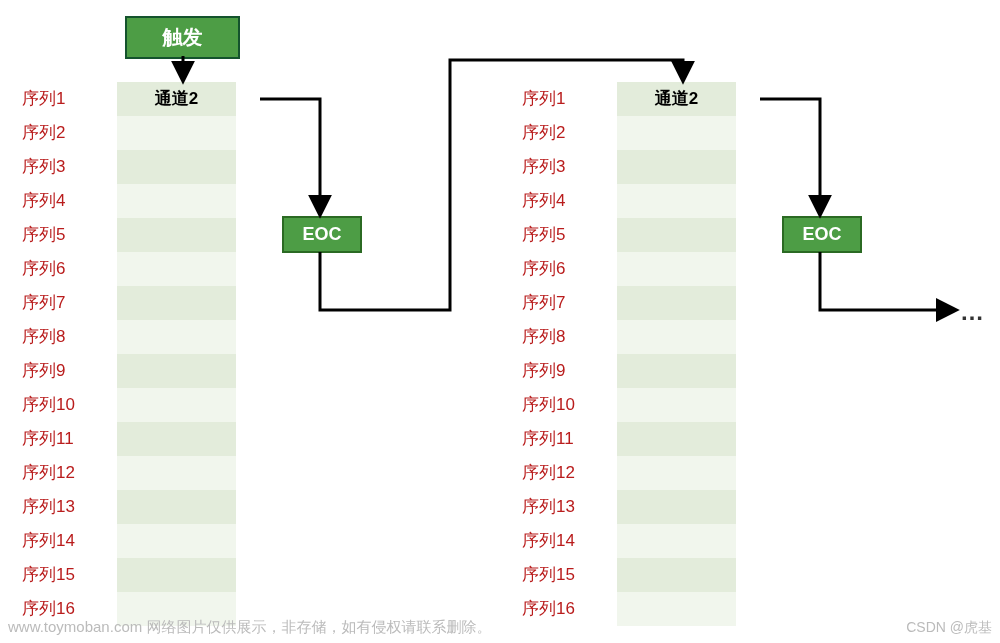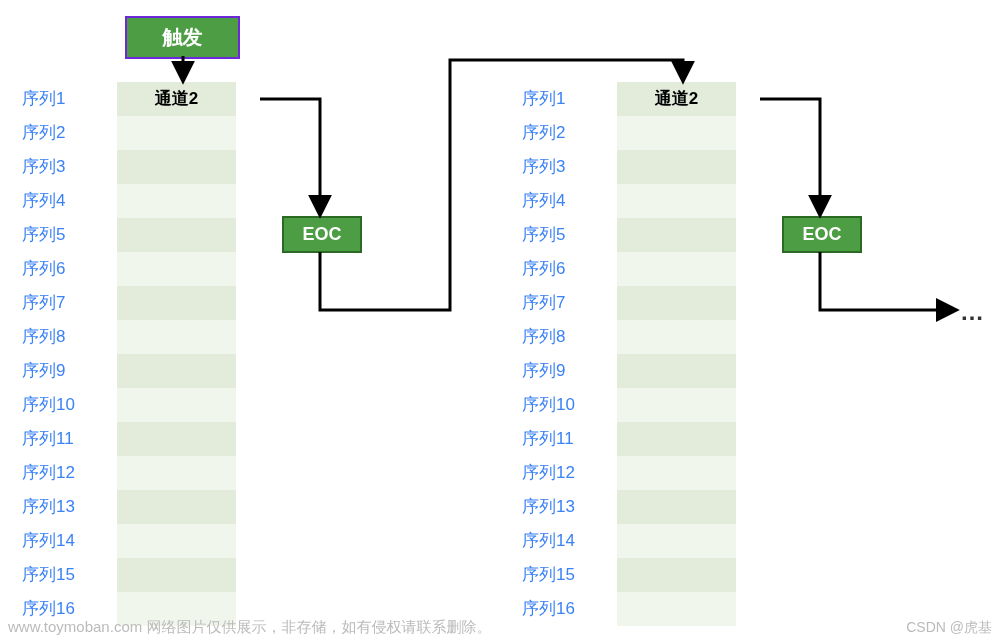--- a/index.html
+++ b/index.html
@@ -9,21 +9,21 @@
     width: 1000px;
     height: 643px;
     position: relative;
     font-family: "Microsoft YaHei", "SimSun", Arial, sans-serif;
     background: #fff;
     overflow: hidden;
   }
   .trigger-box {
     position: absolute;
     background: #4d9d45;
-    border: 2px solid #6d28d9;
+    border: 2px solid #14532d;
     color: #fff;
     font-weight: bold;
     font-size: 20px;
     text-align: center;
     padding: 6px 0;
   }
   .eoc-box {
     position: absolute;
     background: #4d9d45;
     border: 2px solid #2b6a23;
@@ -34,21 +34,21 @@
     padding: 6px 0;
   }
   .seq-labels {
     position: absolute;
     width: 70px;
   }
   .seq-labels div {
     height: 34px;
     line-height: 34px;
     font-size: 17px;
-    color: #3b82f6;
+    color: #b91c1c;
     text-align: left;
     padding-left: 4px;
   }
   .seq-table {
     position: absolute;
     width: 131px;
     padding-left: 12px;
   }
   .seq-table .row {
     height: 34px;

